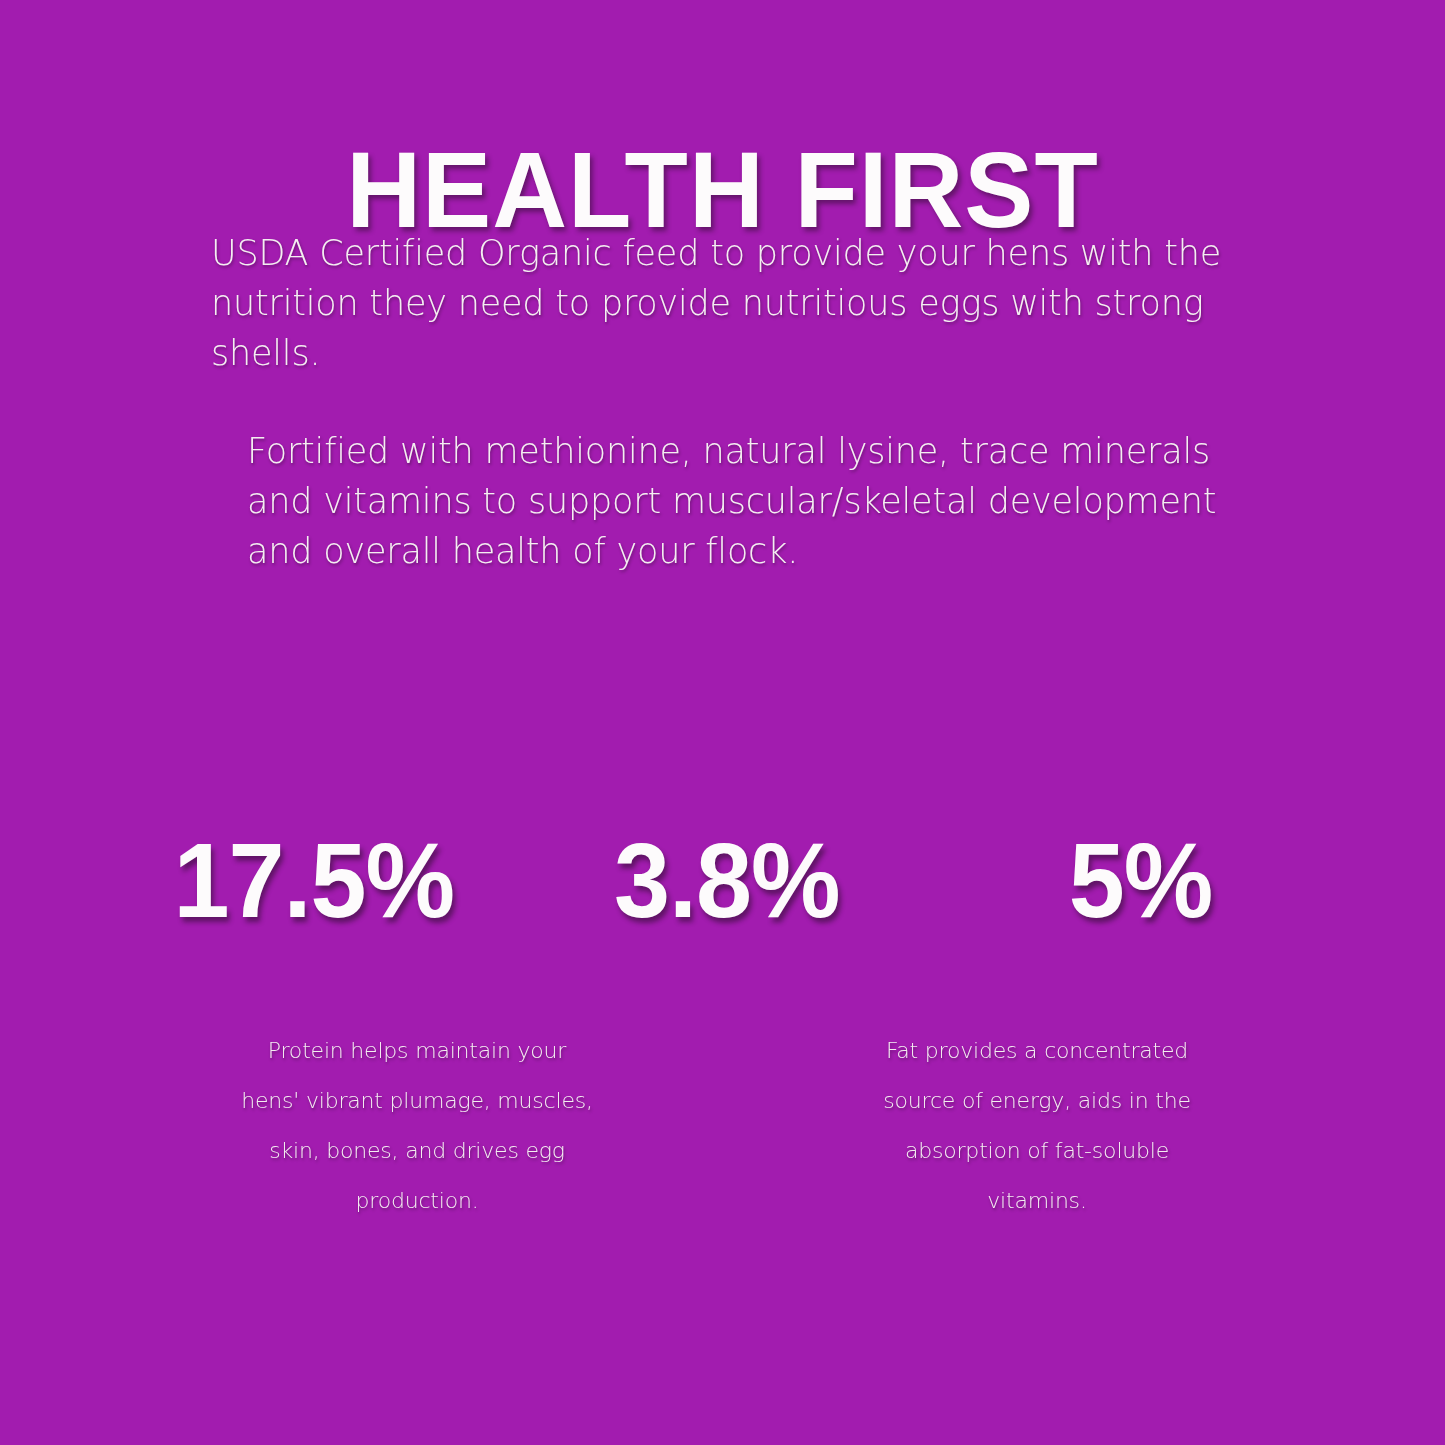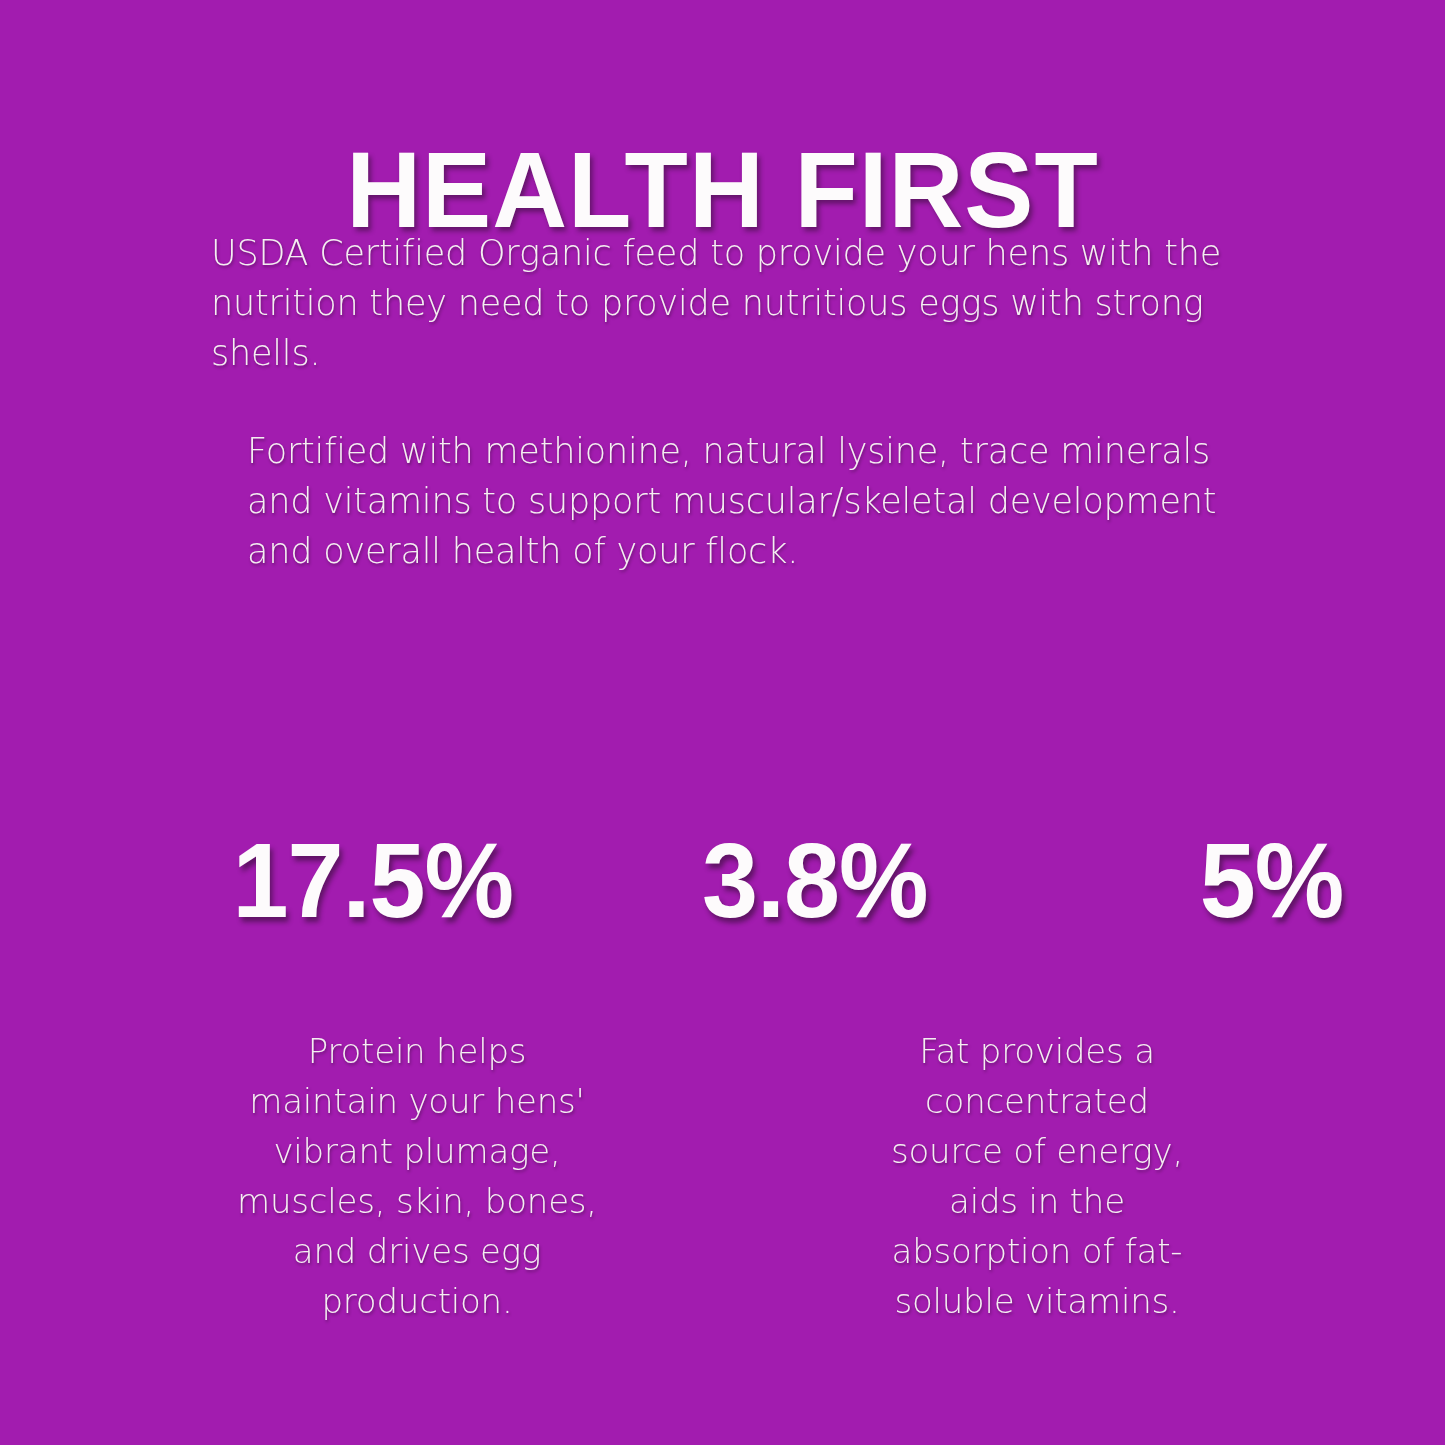--- a/index.html
+++ b/index.html
@@ -66,21 +66,21 @@
   
   .stats {
     position: absolute;
     left: 107px;
     top: 824px;
     width: 1240px;
     display: flex;
   }
   .stat-col {
     flex: 1 1 0;
-    text-align: right;
+    text-align: center;
   }
   .stat-value {
     color: #fdfbfc;
     font-family: "Liberation Sans", sans-serif;
     font-weight: bold;
     font-size: 106px;
     line-height: 112px;
     letter-spacing: -1px;
     transform: scaleX(0.95);
     display: inline-block;
@@ -98,21 +98,21 @@
   }
   .desc-col {
     flex: 1 1 0;
     text-align: center;
     padding: 0 10px;
     box-sizing: border-box;
   }
   .desc-text {
     color: #f4eef1;
     font-family: "DejaVu Sans", sans-serif;
-    font-size: 34px;
+    font-size: 22px;
     line-height: 50px;
     font-weight: 300;
     letter-spacing: -0.2px;
     text-shadow: 1px 2px 3px rgba(25, 10, 22, 0.40);
   }
   .desc-col.col-1 .desc-text { max-width: 360px; margin: 0 auto; }
   .desc-col.col-2 .desc-text { max-width: 310px; margin: 0 auto; }
   .desc-col.col-3 .desc-text { max-width: 380px; margin: 0 auto; }
 </style>
 </head>

